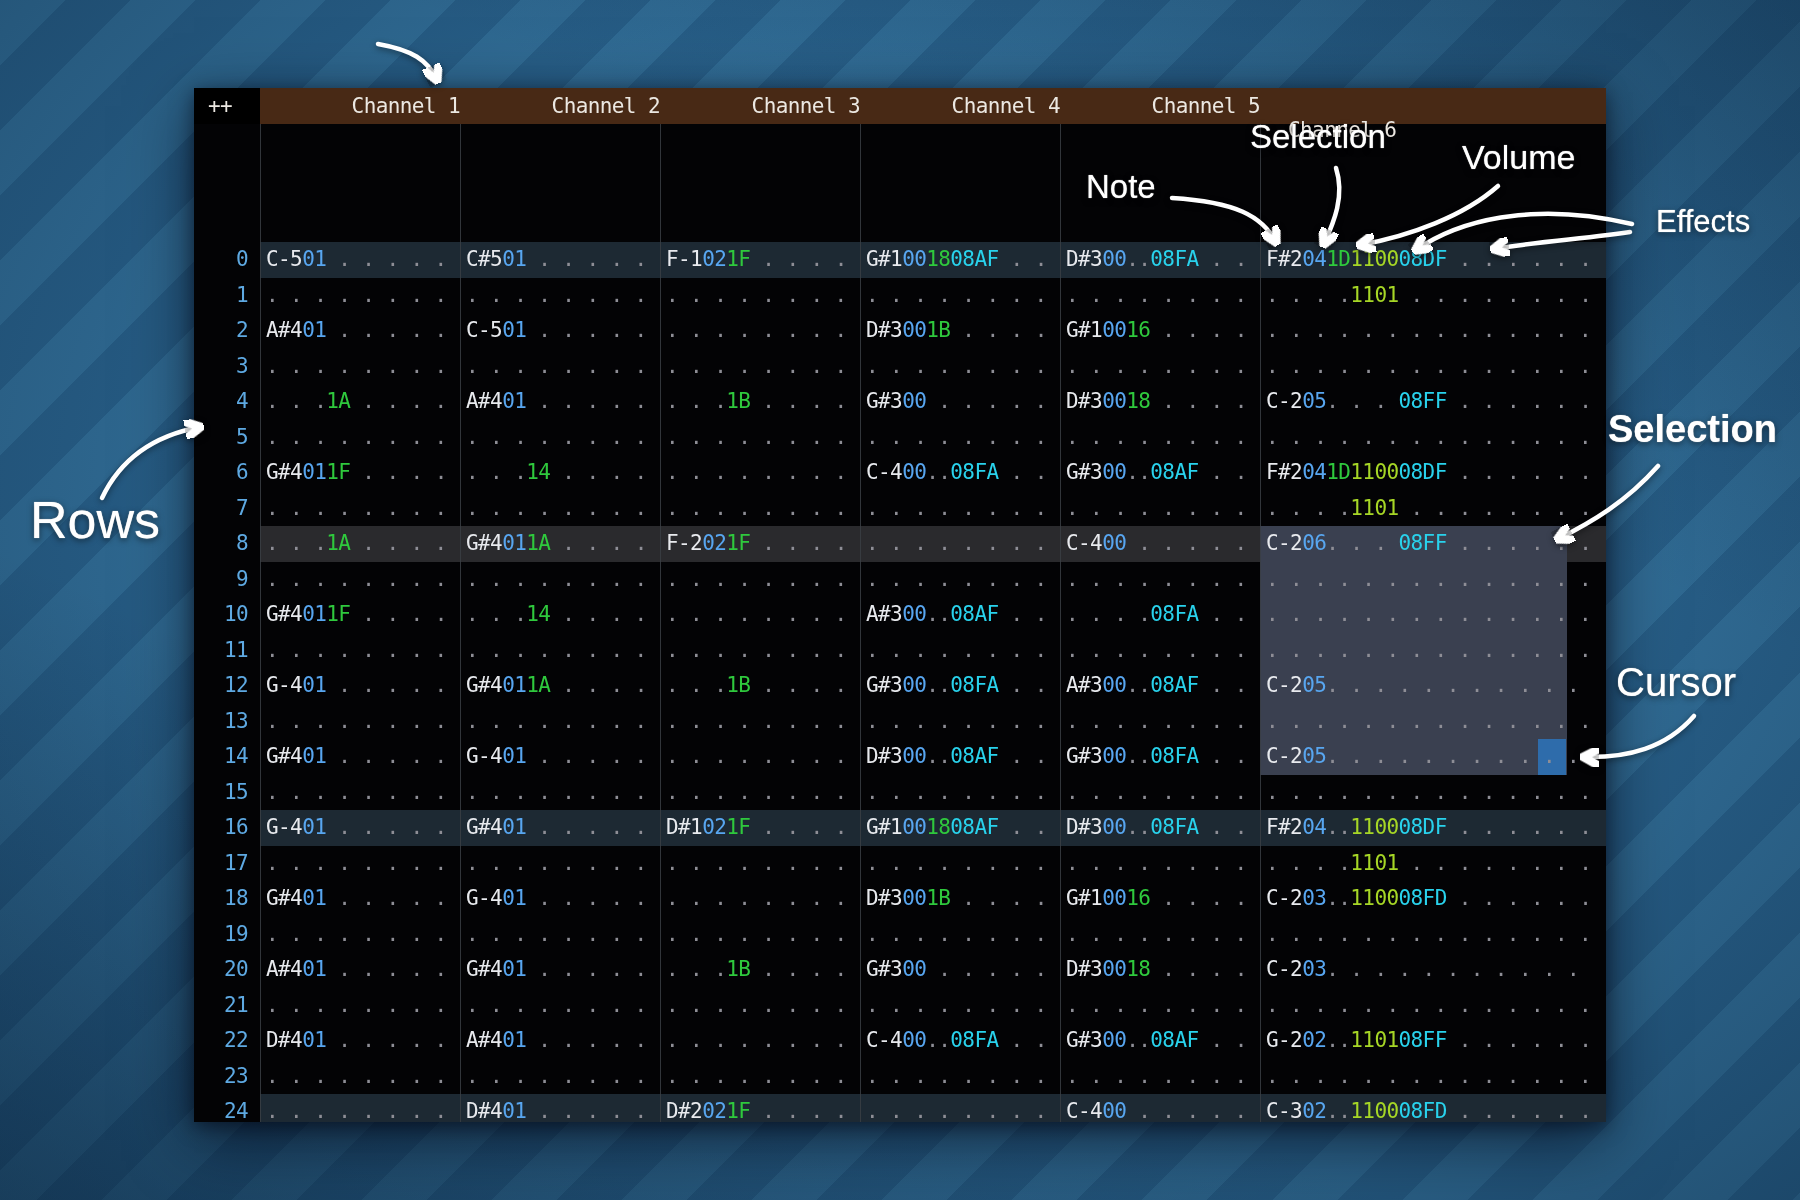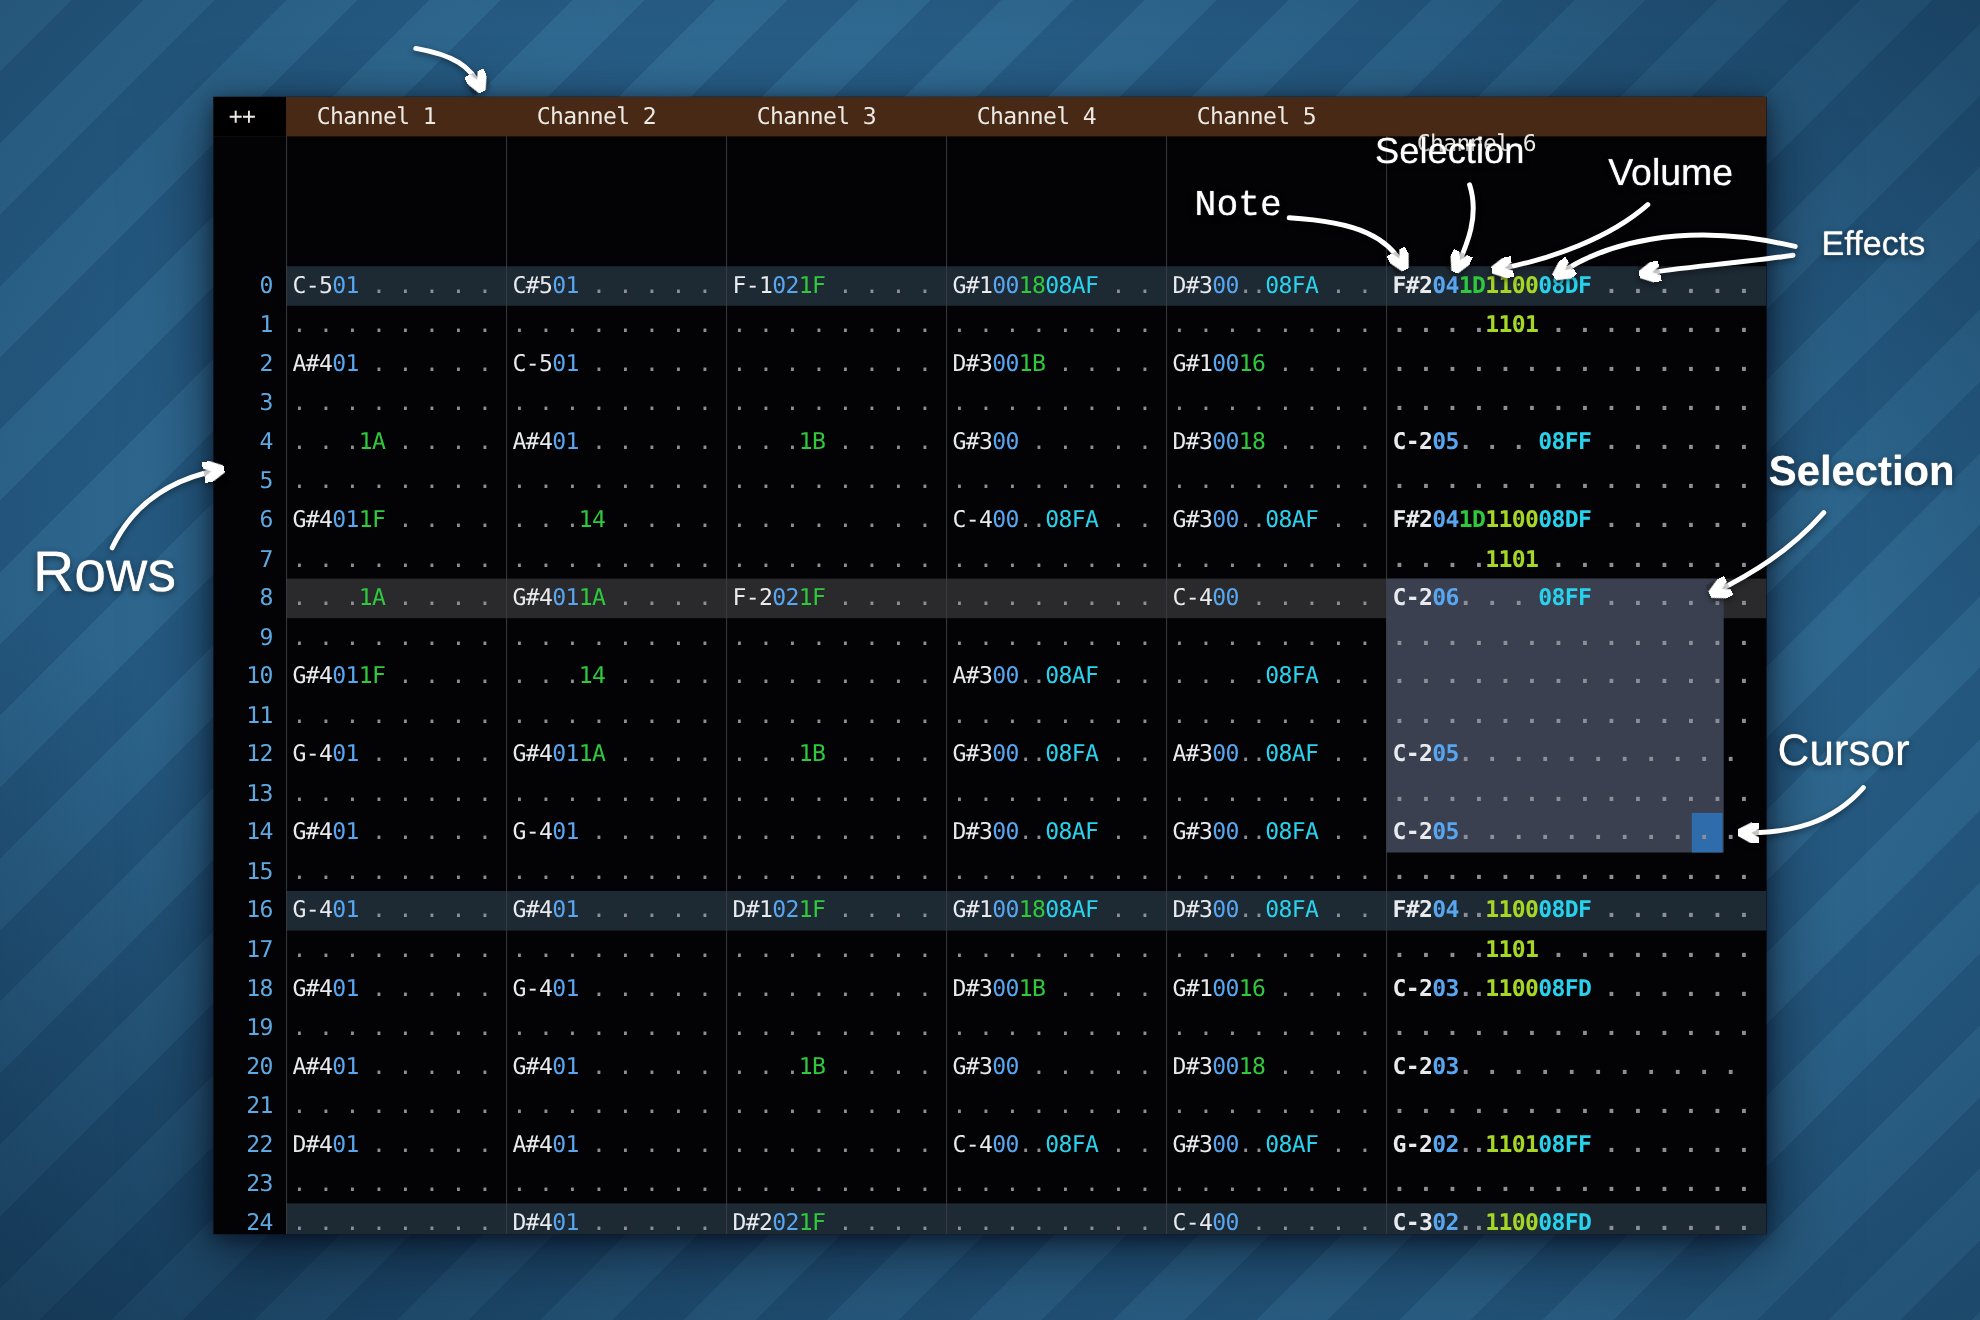--- a/index.html
+++ b/index.html
@@ -13,33 +13,33 @@
 
   .win{position:absolute;left:194px;top:88px;width:1412px;height:1034px;
        background:#030305;overflow:hidden;
        box-shadow:0 18px 60px rgba(0,0,12,0.55), 0 4px 18px rgba(0,0,12,0.5);
        font-family:"DejaVu Sans Mono",monospace;font-size:21px;letter-spacing:-0.6px;}
 
   .hdr{position:absolute;left:0;top:0;width:1412px;height:36px;display:flex;
        background:var(--c-header-bg);color:var(--c-header-text);z-index:6;}
   .hcell{height:36px;line-height:37px;box-sizing:border-box;padding-left:28px;white-space:pre;}
   .h0{width:66px;background:#000;padding-left:14px;}
-  .hc{width:200px;}
+  .hc{width:200px;text-align:right;}
   .hc6{width:346px;margin-top:24px;}
 
   .bar{position:absolute;left:66px;width:1346px;height:36px;z-index:1;}
   .selbox{position:absolute;z-index:2;}
   .curbox{position:absolute;z-index:3;}
   .vline{position:absolute;top:0;bottom:0;width:1px;background:#3a3e44;z-index:4;opacity:0.85;}
 
   .rows{position:absolute;left:0;top:154px;z-index:5;white-space:pre;}
   .prow{display:flex;height:35.5px;line-height:35.5px;}
   .pc{width:200px;box-sizing:border-box;padding-left:6px;overflow:hidden;}
   .pc0{width:66px;box-sizing:border-box;padding:0 12px 0 0;text-align:right;color:var(--c-rownum);}
-  .pc6{width:414px;font-weight:bold;}
+  .pc6{width:414px;}
 
   .k-n{color:var(--c-note)} .k-i{color:var(--c-inst)} .k-v{color:var(--c-vol)}
   .k-g{color:var(--c-fx1)} .k-c{color:var(--c-fx2)} .k-d{color:var(--c-dim)}
 
   .ann{position:absolute;color:#ffffff;font-family:"Liberation Sans",sans-serif;
        text-shadow:0 2px 6px rgba(0,0,0,0.55), 0 0 1px #ffffff;z-index:8;white-space:nowrap;}
   .arrows{position:absolute;inset:0;z-index:7;pointer-events:none;}
   .arrows path{fill:none;stroke:#fff;stroke-width:4.5;stroke-linecap:round;
        filter:drop-shadow(0 2px 3px rgba(0,0,0,0.45));}
 </style>
@@ -73,21 +73,21 @@
         <div class="vline" style="left: 266px;"></div>
         <div class="vline" style="left: 466px;"></div>
         <div class="vline" style="left: 666px;"></div>
         <div class="vline" style="left: 866px;"></div>
         <div class="vline" style="left: 1066px;"></div>
       </div>
     <div class="rows" id="rows"><div class="prow"><div class="pc0">0</div><div class="pc"><span class="k-n">C-5</span><span class="k-i">01</span><span class="k-d"> . . . . .</span></div><div class="pc"><span class="k-n">C#5</span><span class="k-i">01</span><span class="k-d"> . . . . .</span></div><div class="pc"><span class="k-n">F-1</span><span class="k-i">02</span><span class="k-v">1F</span><span class="k-d"> . . . .</span></div><div class="pc"><span class="k-n">G#1</span><span class="k-i">00</span><span class="k-v">18</span><span class="k-c">08AF</span><span class="k-d"> . .</span></div><div class="pc"><span class="k-n">D#3</span><span class="k-i">00</span><span class="k-d">..</span><span class="k-c">08FA</span><span class="k-d"> . .</span></div><div class="pc pc6"><span class="k-n">F#2</span><span class="k-i">04</span><span class="k-v">1D</span><span class="k-g">1100</span><span class="k-c">08DF</span><span class="k-d"> . . . . . . </span></div></div><div class="prow"><div class="pc0">1</div><div class="pc"><span class="k-d">. . . . . . . .</span></div><div class="pc"><span class="k-d">. . . . . . . .</span></div><div class="pc"><span class="k-d">. . . . . . . .</span></div><div class="pc"><span class="k-d">. . . . . . . .</span></div><div class="pc"><span class="k-d">. . . . . . . .</span></div><div class="pc pc6"><span class="k-d">. . . .</span><span class="k-g">1101</span><span class="k-d"> . . . . . . . . </span></div></div><div class="prow"><div class="pc0">2</div><div class="pc"><span class="k-n">A#4</span><span class="k-i">01</span><span class="k-d"> . . . . .</span></div><div class="pc"><span class="k-n">C-5</span><span class="k-i">01</span><span class="k-d"> . . . . .</span></div><div class="pc"><span class="k-d">. . . . . . . .</span></div><div class="pc"><span class="k-n">D#3</span><span class="k-i">00</span><span class="k-v">1B</span><span class="k-d"> . . . .</span></div><div class="pc"><span class="k-n">G#1</span><span class="k-i">00</span><span class="k-v">16</span><span class="k-d"> . . . .</span></div><div class="pc pc6"><span class="k-d">. . . . . . . . . . . . . .</span></div></div><div class="prow"><div class="pc0">3</div><div class="pc"><span class="k-d">. . . . . . . .</span></div><div class="pc"><span class="k-d">. . . . . . . .</span></div><div class="pc"><span class="k-d">. . . . . . . .</span></div><div class="pc"><span class="k-d">. . . . . . . .</span></div><div class="pc"><span class="k-d">. . . . . . . .</span></div><div class="pc pc6"><span class="k-d">. . . . . . . . . . . . . .</span></div></div><div class="prow"><div class="pc0">4</div><div class="pc"><span class="k-d">. . .</span><span class="k-v">1A</span><span class="k-d"> . . . .</span></div><div class="pc"><span class="k-n">A#4</span><span class="k-i">01</span><span class="k-d"> . . . . .</span></div><div class="pc"><span class="k-d">. . .</span><span class="k-v">1B</span><span class="k-d"> . . . .</span></div><div class="pc"><span class="k-n">G#3</span><span class="k-i">00</span><span class="k-d"> . . . . .</span></div><div class="pc"><span class="k-n">D#3</span><span class="k-i">00</span><span class="k-v">18</span><span class="k-d"> . . . .</span></div><div class="pc pc6"><span class="k-n">C-2</span><span class="k-i">05</span><span class="k-d">. . . </span><span class="k-c">08FF</span><span class="k-d"> . . . . . . </span></div></div><div class="prow"><div class="pc0">5</div><div class="pc"><span class="k-d">. . . . . . . .</span></div><div class="pc"><span class="k-d">. . . . . . . .</span></div><div class="pc"><span class="k-d">. . . . . . . .</span></div><div class="pc"><span class="k-d">. . . . . . . .</span></div><div class="pc"><span class="k-d">. . . . . . . .</span></div><div class="pc pc6"><span class="k-d">. . . . . . . . . . . . . .</span></div></div><div class="prow"><div class="pc0">6</div><div class="pc"><span class="k-n">G#4</span><span class="k-i">01</span><span class="k-v">1F</span><span class="k-d"> . . . .</span></div><div class="pc"><span class="k-d">. . .</span><span class="k-v">14</span><span class="k-d"> . . . .</span></div><div class="pc"><span class="k-d">. . . . . . . .</span></div><div class="pc"><span class="k-n">C-4</span><span class="k-i">00</span><span class="k-d">..</span><span class="k-c">08FA</span><span class="k-d"> . .</span></div><div class="pc"><span class="k-n">G#3</span><span class="k-i">00</span><span class="k-d">..</span><span class="k-c">08AF</span><span class="k-d"> . .</span></div><div class="pc pc6"><span class="k-n">F#2</span><span class="k-i">04</span><span class="k-v">1D</span><span class="k-g">1100</span><span class="k-c">08DF</span><span class="k-d"> . . . . . . </span></div></div><div class="prow"><div class="pc0">7</div><div class="pc"><span class="k-d">. . . . . . . .</span></div><div class="pc"><span class="k-d">. . . . . . . .</span></div><div class="pc"><span class="k-d">. . . . . . . .</span></div><div class="pc"><span class="k-d">. . . . . . . .</span></div><div class="pc"><span class="k-d">. . . . . . . .</span></div><div class="pc pc6"><span class="k-d">. . . .</span><span class="k-g">1101</span><span class="k-d"> . . . . . . . . </span></div></div><div class="prow"><div class="pc0">8</div><div class="pc"><span class="k-d">. . .</span><span class="k-v">1A</span><span class="k-d"> . . . .</span></div><div class="pc"><span class="k-n">G#4</span><span class="k-i">01</span><span class="k-v">1A</span><span class="k-d"> . . . .</span></div><div class="pc"><span class="k-n">F-2</span><span class="k-i">02</span><span class="k-v">1F</span><span class="k-d"> . . . .</span></div><div class="pc"><span class="k-d">. . . . . . . .</span></div><div class="pc"><span class="k-n">C-4</span><span class="k-i">00</span><span class="k-d"> . . . . .</span></div><div class="pc pc6"><span class="k-n">C-2</span><span class="k-i">06</span><span class="k-d">. . . </span><span class="k-c">08FF</span><span class="k-d"> . . . . . . </span></div></div><div class="prow"><div class="pc0">9</div><div class="pc"><span class="k-d">. . . . . . . .</span></div><div class="pc"><span class="k-d">. . . . . . . .</span></div><div class="pc"><span class="k-d">. . . . . . . .</span></div><div class="pc"><span class="k-d">. . . . . . . .</span></div><div class="pc"><span class="k-d">. . . . . . . .</span></div><div class="pc pc6"><span class="k-d">. . . . . . . . . . . . . .</span></div></div><div class="prow"><div class="pc0">10</div><div class="pc"><span class="k-n">G#4</span><span class="k-i">01</span><span class="k-v">1F</span><span class="k-d"> . . . .</span></div><div class="pc"><span class="k-d">. . .</span><span class="k-v">14</span><span class="k-d"> . . . .</span></div><div class="pc"><span class="k-d">. . . . . . . .</span></div><div class="pc"><span class="k-n">A#3</span><span class="k-i">00</span><span class="k-d">..</span><span class="k-c">08AF</span><span class="k-d"> . .</span></div><div class="pc"><span class="k-d">. . . .</span><span class="k-c">08FA</span><span class="k-d"> . .</span></div><div class="pc pc6"><span class="k-d">. . . . . . . . . . . . . .</span></div></div><div class="prow"><div class="pc0">11</div><div class="pc"><span class="k-d">. . . . . . . .</span></div><div class="pc"><span class="k-d">. . . . . . . .</span></div><div class="pc"><span class="k-d">. . . . . . . .</span></div><div class="pc"><span class="k-d">. . . . . . . .</span></div><div class="pc"><span class="k-d">. . . . . . . .</span></div><div class="pc pc6"><span class="k-d">. . . . . . . . . . . . . .</span></div></div><div class="prow"><div class="pc0">12</div><div class="pc"><span class="k-n">G-4</span><span class="k-i">01</span><span class="k-d"> . . . . .</span></div><div class="pc"><span class="k-n">G#4</span><span class="k-i">01</span><span class="k-v">1A</span><span class="k-d"> . . . .</span></div><div class="pc"><span class="k-d">. . .</span><span class="k-v">1B</span><span class="k-d"> . . . .</span></div><div class="pc"><span class="k-n">G#3</span><span class="k-i">00</span><span class="k-d">..</span><span class="k-c">08FA</span><span class="k-d"> . .</span></div><div class="pc"><span class="k-n">A#3</span><span class="k-i">00</span><span class="k-d">..</span><span class="k-c">08AF</span><span class="k-d"> . .</span></div><div class="pc pc6"><span class="k-n">C-2</span><span class="k-i">05</span><span class="k-d">. . . . . . . . . . .</span></div></div><div class="prow"><div class="pc0">13</div><div class="pc"><span class="k-d">. . . . . . . .</span></div><div class="pc"><span class="k-d">. . . . . . . .</span></div><div class="pc"><span class="k-d">. . . . . . . .</span></div><div class="pc"><span class="k-d">. . . . . . . .</span></div><div class="pc"><span class="k-d">. . . . . . . .</span></div><div class="pc pc6"><span class="k-d">. . . . . . . . . . . . . .</span></div></div><div class="prow"><div class="pc0">14</div><div class="pc"><span class="k-n">G#4</span><span class="k-i">01</span><span class="k-d"> . . . . .</span></div><div class="pc"><span class="k-n">G-4</span><span class="k-i">01</span><span class="k-d"> . . . . .</span></div><div class="pc"><span class="k-d">. . . . . . . .</span></div><div class="pc"><span class="k-n">D#3</span><span class="k-i">00</span><span class="k-d">..</span><span class="k-c">08AF</span><span class="k-d"> . .</span></div><div class="pc"><span class="k-n">G#3</span><span class="k-i">00</span><span class="k-d">..</span><span class="k-c">08FA</span><span class="k-d"> . .</span></div><div class="pc pc6"><span class="k-n">C-2</span><span class="k-i">05</span><span class="k-d">. . . . . . . . . . .</span></div></div><div class="prow"><div class="pc0">15</div><div class="pc"><span class="k-d">. . . . . . . .</span></div><div class="pc"><span class="k-d">. . . . . . . .</span></div><div class="pc"><span class="k-d">. . . . . . . .</span></div><div class="pc"><span class="k-d">. . . . . . . .</span></div><div class="pc"><span class="k-d">. . . . . . . .</span></div><div class="pc pc6"><span class="k-d">. . . . . . . . . . . . . .</span></div></div><div class="prow"><div class="pc0">16</div><div class="pc"><span class="k-n">G-4</span><span class="k-i">01</span><span class="k-d"> . . . . .</span></div><div class="pc"><span class="k-n">G#4</span><span class="k-i">01</span><span class="k-d"> . . . . .</span></div><div class="pc"><span class="k-n">D#1</span><span class="k-i">02</span><span class="k-v">1F</span><span class="k-d"> . . . .</span></div><div class="pc"><span class="k-n">G#1</span><span class="k-i">00</span><span class="k-v">18</span><span class="k-c">08AF</span><span class="k-d"> . .</span></div><div class="pc"><span class="k-n">D#3</span><span class="k-i">00</span><span class="k-d">..</span><span class="k-c">08FA</span><span class="k-d"> . .</span></div><div class="pc pc6"><span class="k-n">F#2</span><span class="k-i">04</span><span class="k-d">..</span><span class="k-g">1100</span><span class="k-c">08DF</span><span class="k-d"> . . . . . . </span></div></div><div class="prow"><div class="pc0">17</div><div class="pc"><span class="k-d">. . . . . . . .</span></div><div class="pc"><span class="k-d">. . . . . . . .</span></div><div class="pc"><span class="k-d">. . . . . . . .</span></div><div class="pc"><span class="k-d">. . . . . . . .</span></div><div class="pc"><span class="k-d">. . . . . . . .</span></div><div class="pc pc6"><span class="k-d">. . . .</span><span class="k-g">1101</span><span class="k-d"> . . . . . . . . </span></div></div><div class="prow"><div class="pc0">18</div><div class="pc"><span class="k-n">G#4</span><span class="k-i">01</span><span class="k-d"> . . . . .</span></div><div class="pc"><span class="k-n">G-4</span><span class="k-i">01</span><span class="k-d"> . . . . .</span></div><div class="pc"><span class="k-d">. . . . . . . .</span></div><div class="pc"><span class="k-n">D#3</span><span class="k-i">00</span><span class="k-v">1B</span><span class="k-d"> . . . .</span></div><div class="pc"><span class="k-n">G#1</span><span class="k-i">00</span><span class="k-v">16</span><span class="k-d"> . . . .</span></div><div class="pc pc6"><span class="k-n">C-2</span><span class="k-i">03</span><span class="k-d">..</span><span class="k-g">1100</span><span class="k-c">08FD</span><span class="k-d"> . . . . . . </span></div></div><div class="prow"><div class="pc0">19</div><div class="pc"><span class="k-d">. . . . . . . .</span></div><div class="pc"><span class="k-d">. . . . . . . .</span></div><div class="pc"><span class="k-d">. . . . . . . .</span></div><div class="pc"><span class="k-d">. . . . . . . .</span></div><div class="pc"><span class="k-d">. . . . . . . .</span></div><div class="pc pc6"><span class="k-d">. . . . . . . . . . . . . .</span></div></div><div class="prow"><div class="pc0">20</div><div class="pc"><span class="k-n">A#4</span><span class="k-i">01</span><span class="k-d"> . . . . .</span></div><div class="pc"><span class="k-n">G#4</span><span class="k-i">01</span><span class="k-d"> . . . . .</span></div><div class="pc"><span class="k-d">. . .</span><span class="k-v">1B</span><span class="k-d"> . . . .</span></div><div class="pc"><span class="k-n">G#3</span><span class="k-i">00</span><span class="k-d"> . . . . .</span></div><div class="pc"><span class="k-n">D#3</span><span class="k-i">00</span><span class="k-v">18</span><span class="k-d"> . . . .</span></div><div class="pc pc6"><span class="k-n">C-2</span><span class="k-i">03</span><span class="k-d">. . . . . . . . . . .</span></div></div><div class="prow"><div class="pc0">21</div><div class="pc"><span class="k-d">. . . . . . . .</span></div><div class="pc"><span class="k-d">. . . . . . . .</span></div><div class="pc"><span class="k-d">. . . . . . . .</span></div><div class="pc"><span class="k-d">. . . . . . . .</span></div><div class="pc"><span class="k-d">. . . . . . . .</span></div><div class="pc pc6"><span class="k-d">. . . . . . . . . . . . . .</span></div></div><div class="prow"><div class="pc0">22</div><div class="pc"><span class="k-n">D#4</span><span class="k-i">01</span><span class="k-d"> . . . . .</span></div><div class="pc"><span class="k-n">A#4</span><span class="k-i">01</span><span class="k-d"> . . . . .</span></div><div class="pc"><span class="k-d">. . . . . . . .</span></div><div class="pc"><span class="k-n">C-4</span><span class="k-i">00</span><span class="k-d">..</span><span class="k-c">08FA</span><span class="k-d"> . .</span></div><div class="pc"><span class="k-n">G#3</span><span class="k-i">00</span><span class="k-d">..</span><span class="k-c">08AF</span><span class="k-d"> . .</span></div><div class="pc pc6"><span class="k-n">G-2</span><span class="k-i">02</span><span class="k-d">..</span><span class="k-g">1101</span><span class="k-c">08FF</span><span class="k-d"> . . . . . . </span></div></div><div class="prow"><div class="pc0">23</div><div class="pc"><span class="k-d">. . . . . . . .</span></div><div class="pc"><span class="k-d">. . . . . . . .</span></div><div class="pc"><span class="k-d">. . . . . . . .</span></div><div class="pc"><span class="k-d">. . . . . . . .</span></div><div class="pc"><span class="k-d">. . . . . . . .</span></div><div class="pc pc6"><span class="k-d">. . . . . . . . . . . . . .</span></div></div><div class="prow"><div class="pc0">24</div><div class="pc"><span class="k-d">. . . . . . . .</span></div><div class="pc"><span class="k-n">D#4</span><span class="k-i">01</span><span class="k-d"> . . . . .</span></div><div class="pc"><span class="k-n">D#2</span><span class="k-i">02</span><span class="k-v">1F</span><span class="k-d"> . . . .</span></div><div class="pc"><span class="k-d">. . . . . . . .</span></div><div class="pc"><span class="k-n">C-4</span><span class="k-i">00</span><span class="k-d"> . . . . .</span></div><div class="pc pc6"><span class="k-n">C-3</span><span class="k-i">02</span><span class="k-d">..</span><span class="k-g">1100</span><span class="k-c">08FD</span><span class="k-d"> . . . . . . </span></div></div></div>
   </div>
 
   <div class="ann" style="left:30px;top:490px;font-size:52px;text-align:right;">Rows</div>
-  <div class="ann" style="left:1086px;top:168px;font-size:33px;font-family:Liberation Mono, monospace;">Note</div>
+  <div class="ann" style="left:1086px;top:168px;font-size:33px;">Note</div>
   <div class="ann" style="left:1250px;top:118px;font-size:33px;">Selection</div>
   <div class="ann" style="left:1462px;top:138px;font-size:34px;">Volume</div>
   <div class="ann" style="left:1656px;top:204px;font-size:31px;">Effects</div>
   <div class="ann" style="left:1608px;top:408px;font-size:38px;font-weight:bold;">Selection</div>
   <div class="ann" style="left:1616px;top:660px;font-size:40px;">Cursor</div>
 
   <svg class="arrows" width="1800" height="1200" viewBox="0 0 1800 1200">
     <defs>
       <marker id="ah" viewBox="0 0 10 10" refX="8" refY="5" markerWidth="4.2" markerHeight="4.2" orient="auto">
         <path d="M1,1 L8.5,5 L1,9" fill="none" stroke="#fff" stroke-width="1.8" stroke-linecap="round"></path>

